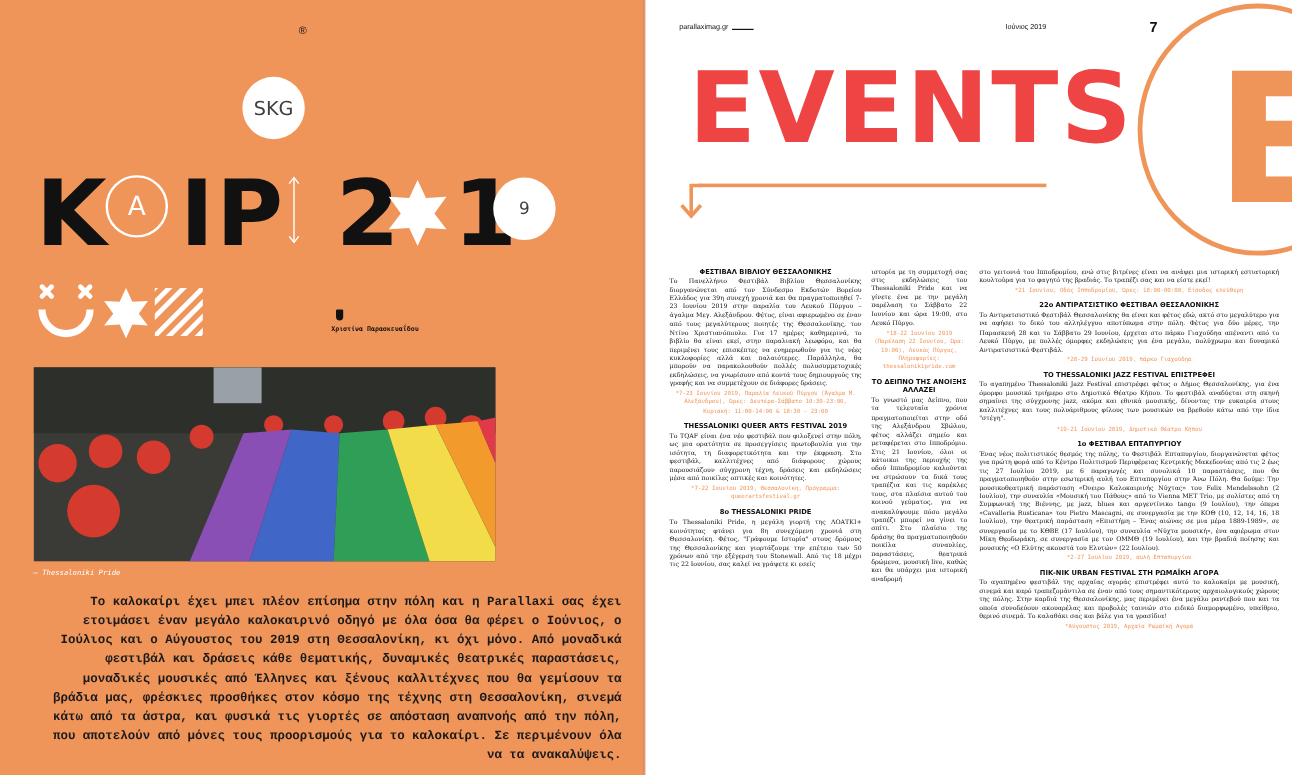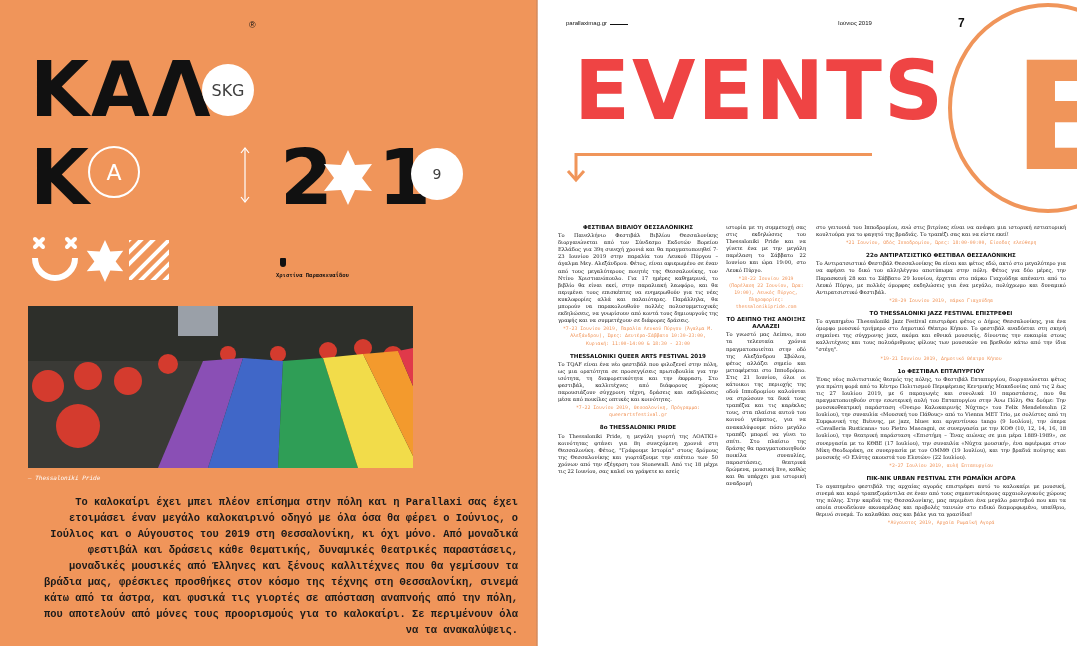--- a/index.html
+++ b/index.html
@@ -40,25 +40,25 @@
   .c1{left:20px;top:224px;width:160px;}
   .c2{left:188px;top:224px;width:80px;}
   .c3{left:278px;top:224px;width:250px;}
 </style>
 </head>
 <body>
 
 <div class="left">
   <div class="reg">®</div>
 
-  <div class="big l1">ΚΑΛ</div>
   <div class="wcirc skg">SKG</div>
 
   <div class="big l2a">Κ</div>
   <div class="ocirc">A</div>
+  <div class="big l2b">ΙΡ</div>
   <svg class="arrowv" viewBox="0 0 10 58">
     <line x1="5" y1="2" x2="5" y2="56" stroke="#fff" stroke-width="1.2"></line>
     <polyline points="1,7 5,2 9,7" fill="none" stroke="#fff" stroke-width="1.2"></polyline>
     <polyline points="1,51 5,56 9,51" fill="none" stroke="#fff" stroke-width="1.2"></polyline>
   </svg>
   <div class="big l2c">2</div>
   <svg class="star" style="left:323px;top:150px;width:50px;height:55px;" viewBox="0 0 50 55">
     <polygon points="25,0 32,15 49,14 39,28 49,41 32,40 25,55 18,40 1,41 11,28 1,14 18,15" fill="#fff"></polygon>
   </svg>
   <div class="big l2d">1</div>

